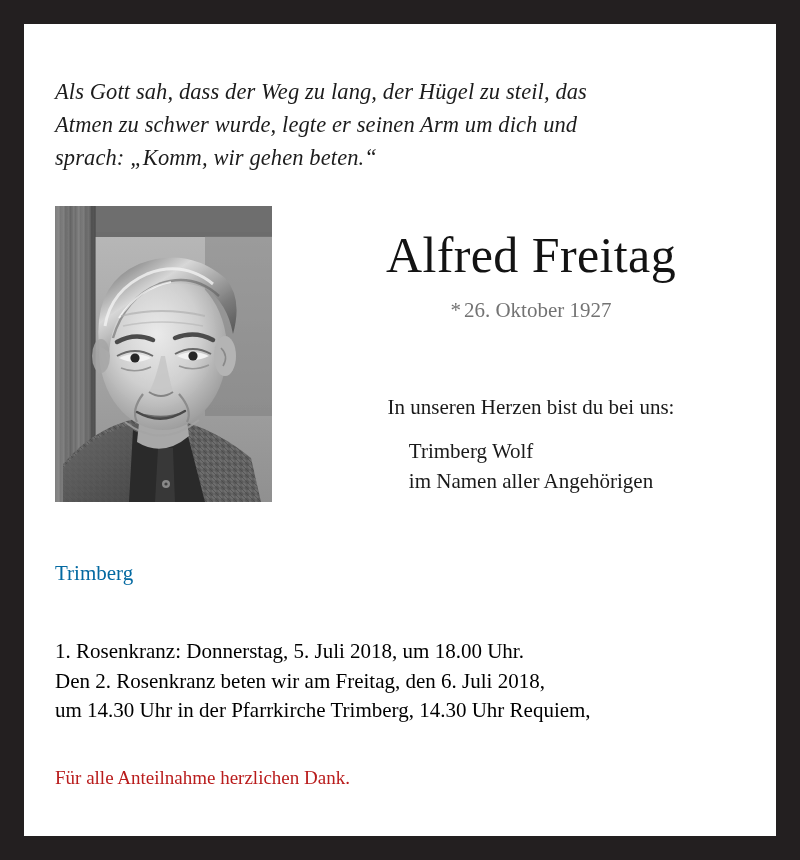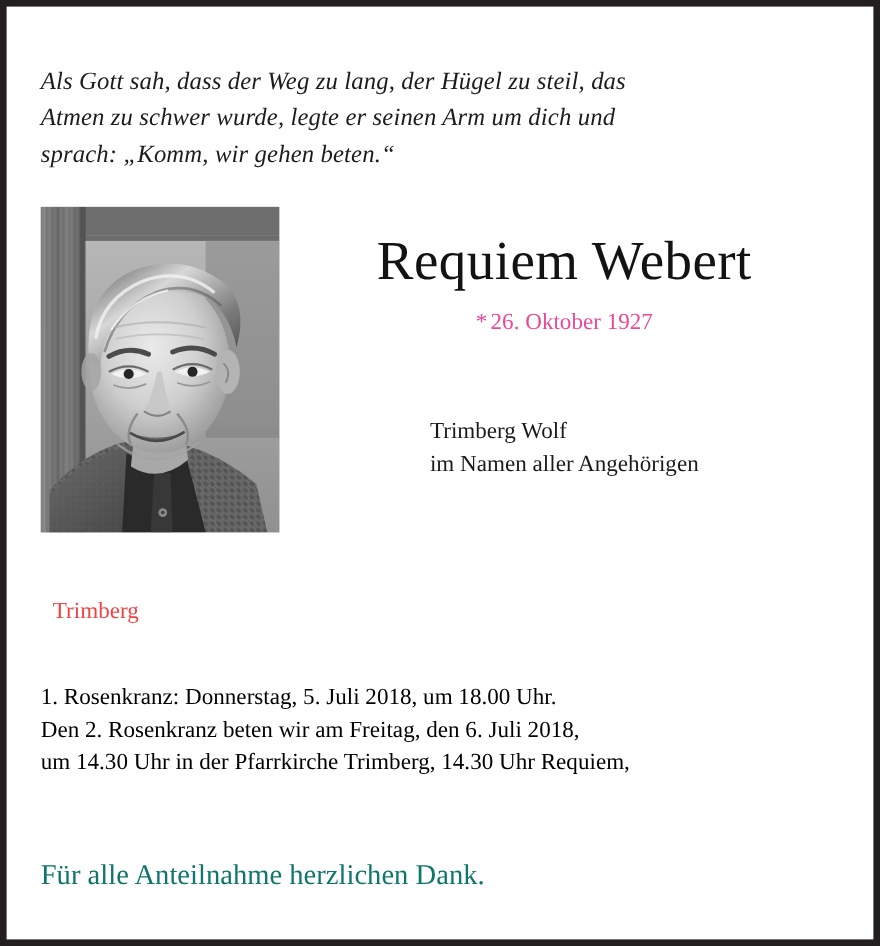--- a/index.html
+++ b/index.html
@@ -15,21 +15,21 @@
     color: #1a1a1a;
     overflow: hidden;
   }
 
   
   .notice {
     position: relative;
     width: 800px;
     height: 860px;
     background: #231f20;
-    padding: 6px;
+    padding: 24px;
   }
 
   .notice-inner {
     position: relative;
     width: 100%;
     height: 100%;
     background: #ffffff;
     overflow: hidden;
   }
 
@@ -74,21 +74,21 @@
     color: #131313;
     white-space: nowrap;
   }
   .dates {
     margin-top: 11px;
     font-size: 21px;
     line-height: 27px;
     display: flex;
     justify-content: center;
     gap: 56px;
-    color: #ec4899;
+    color: #737373;
   }
   .date-item { white-space: nowrap; }
   .date-sym { margin-right: 3px; }
 
   .tribute {
     position: absolute;
     left: 268px;
     top: 370px;
     width: 478px;
     text-align: center;
@@ -96,45 +96,45 @@
     line-height: 26px;
     color: #1a1a1a;
   }
   .tribute-lead { margin-bottom: 16px; }
   .mourner-list { display: inline-block; text-align: left; }
   .mourner { line-height: 30px; white-space: nowrap; }
 
   
   .place {
     position: absolute;
-    left: 42px;
+    left: 31px;
     top: 535px;
     font-size: 21px;
     line-height: 28px;
-    color: #ef4444;
+    color: #0369a1;
   }
 
   
   .service {
     position: absolute;
     left: 31px;
     top: 613px;
     width: 715px;
     font-size: 21px;
     line-height: 29.5px;
     color: #000000;
   }
   .service-line { white-space: nowrap; }
   .thanks {
     position: absolute;
     left: 31px;
-    top: 775px;
-    font-size: 26px;
+    top: 739px;
+    font-size: 19px;
     line-height: 29px;
-    color: #0f766e;
+    color: #b91c1c;
     white-space: nowrap;
   }
 </style>
 </head>
 <body>
 
 <div class="notice">
   <div class="notice-inner">
 
     <div class="epigraph">
@@ -238,29 +238,30 @@
         <path d="M82 206 Q106 220 130 205" stroke="#4d4b48" stroke-width="2.4" fill="none" stroke-linecap="round"></path>
 
         <path d="M70 216 Q106 244 144 214" stroke="#a5a29d" stroke-width="2" fill="none" opacity="0.8"></path>
 
         <path d="M66 110 Q106 100 150 110" stroke="#b3b0ab" stroke-width="1.8" fill="none" opacity="0.75"></path>
         <path d="M68 120 Q106 112 148 120" stroke="#b3b0ab" stroke-width="1.6" fill="none" opacity="0.6"></path>
       </svg>
     </div>
 
     <div class="deceased">
-      <div class="deceased-name">Requiem Webert</div>
+      <div class="deceased-name">Alfred Freitag</div>
       <div class="dates">
         <div class="date-item">
           <span class="date-sym">*</span><span>26. Oktober 1927</span>
         </div>
       </div>
     </div>
 
     <div class="tribute">
+      <div class="tribute-lead">In unseren Herzen bist du bei uns:</div>
       <div class="mourner-list">
         <div class="mourner">Trimberg Wolf</div>
         <div class="mourner">im Namen aller Angehörigen</div>
       </div>
     </div>
 
     <div class="place">Trimberg</div>
 
     <div class="service">
       <div class="service-line">1. Rosenkranz: Donnerstag, 5. Juli 2018, um 18.00 Uhr.</div>

